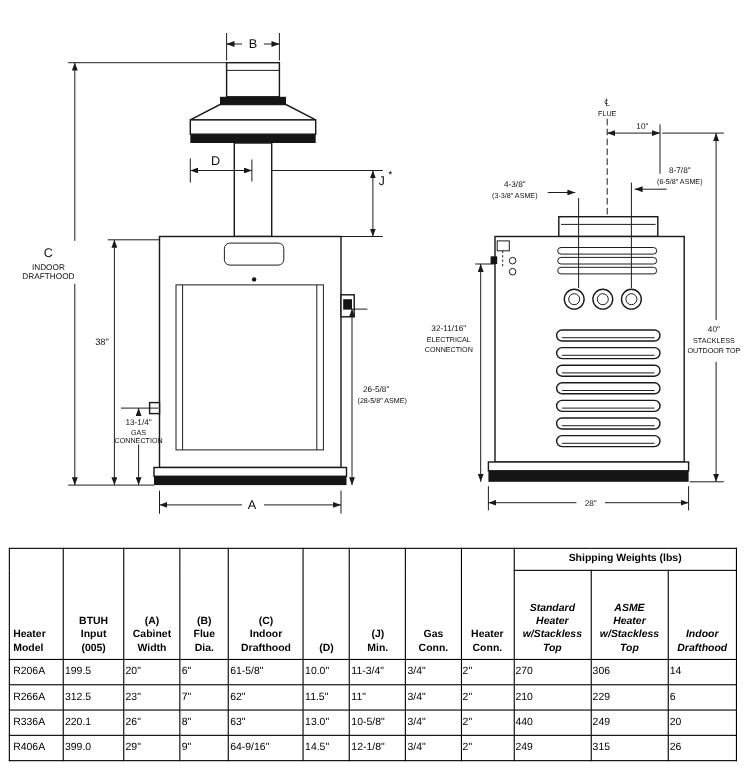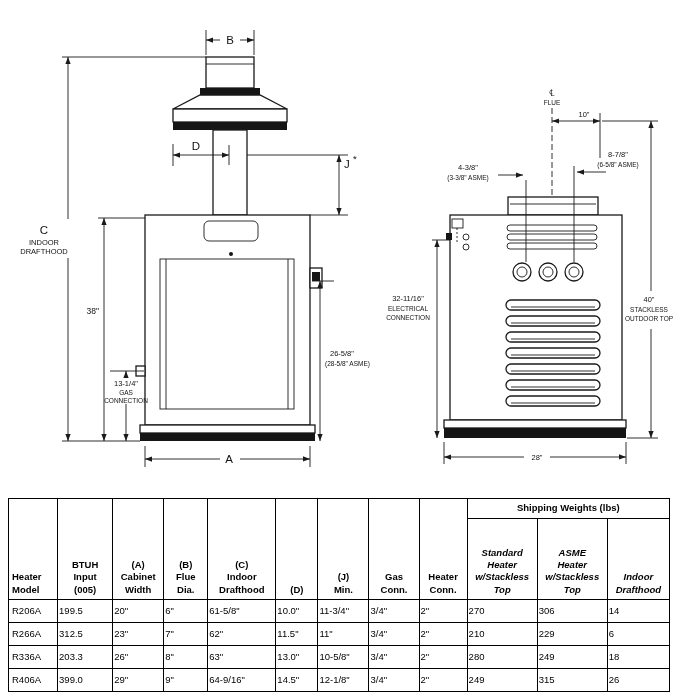--- a/index.html
+++ b/index.html
@@ -317,31 +317,31 @@
         <td>11.5"</td>
         <td>11"</td>
         <td>3/4"</td>
         <td>2"</td>
         <td>210</td>
         <td>229</td>
         <td>6</td>
       </tr>
       <tr>
         <td class="al">R336A</td>
-        <td>203.3</td>
+        <td>220.1</td>
         <td>26"</td>
         <td>8"</td>
         <td>63"</td>
         <td>13.0"</td>
         <td>10-5/8"</td>
         <td>3/4"</td>
         <td>2"</td>
-        <td>280</td>
+        <td>440</td>
         <td>249</td>
-        <td>18</td>
+        <td>20</td>
       </tr>
       <tr>
         <td class="al">R406A</td>
         <td>399.0</td>
         <td>29"</td>
         <td>9"</td>
         <td>64-9/16"</td>
         <td>14.5"</td>
         <td>12-1/8"</td>
         <td>3/4"</td>

